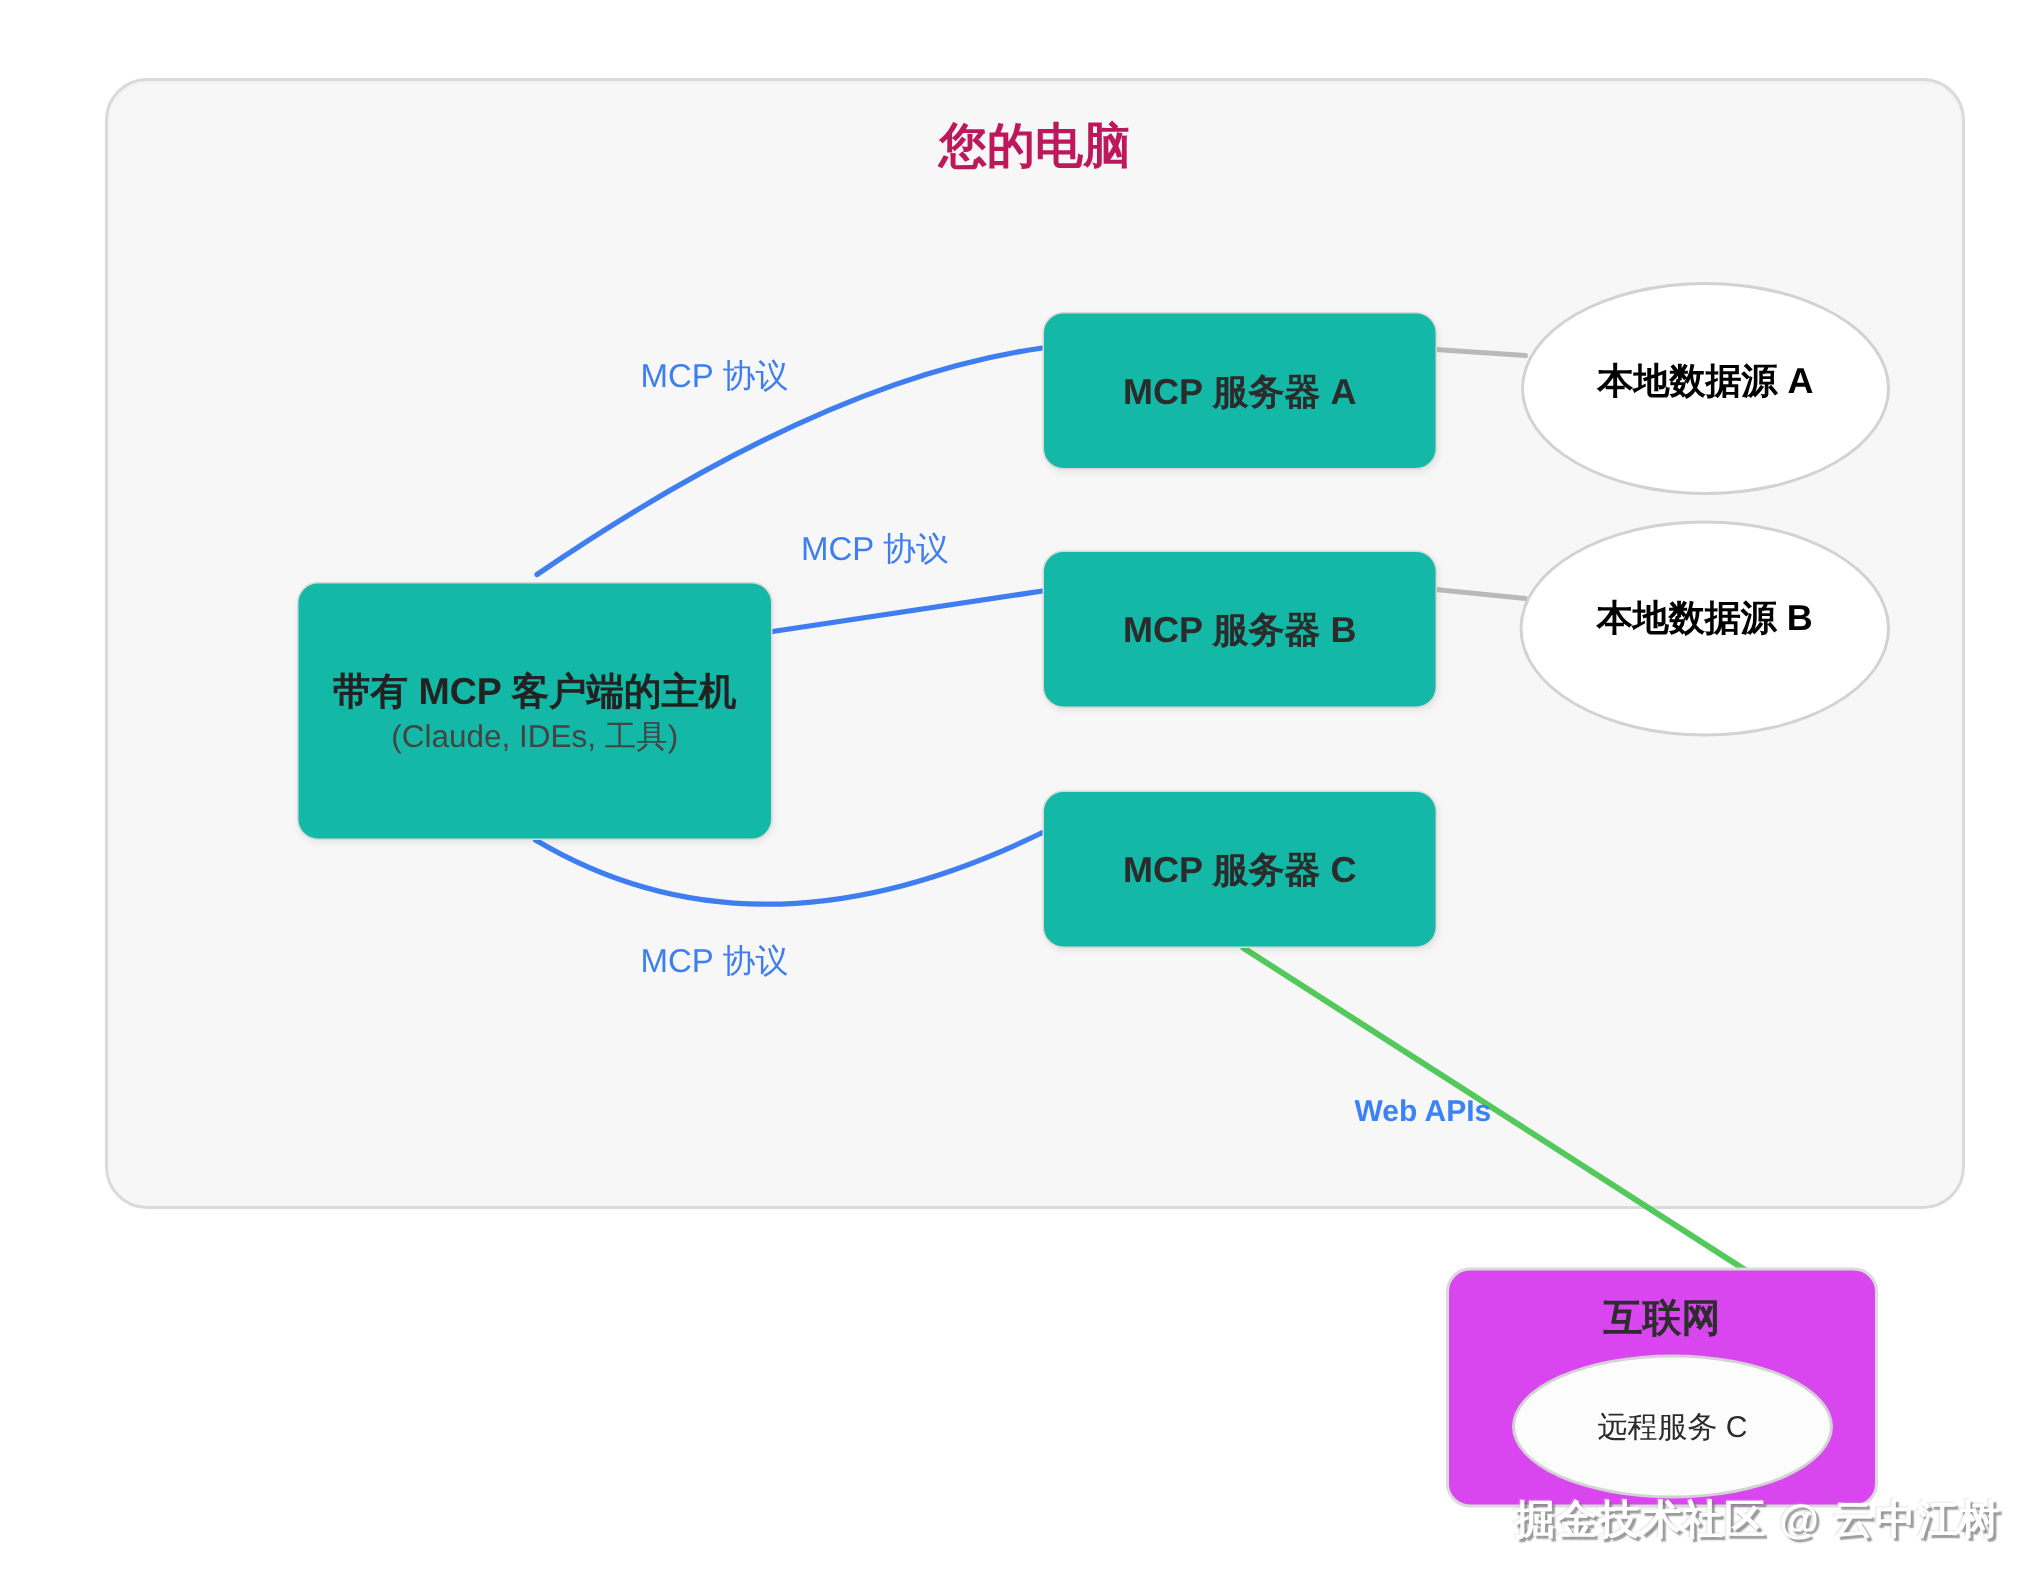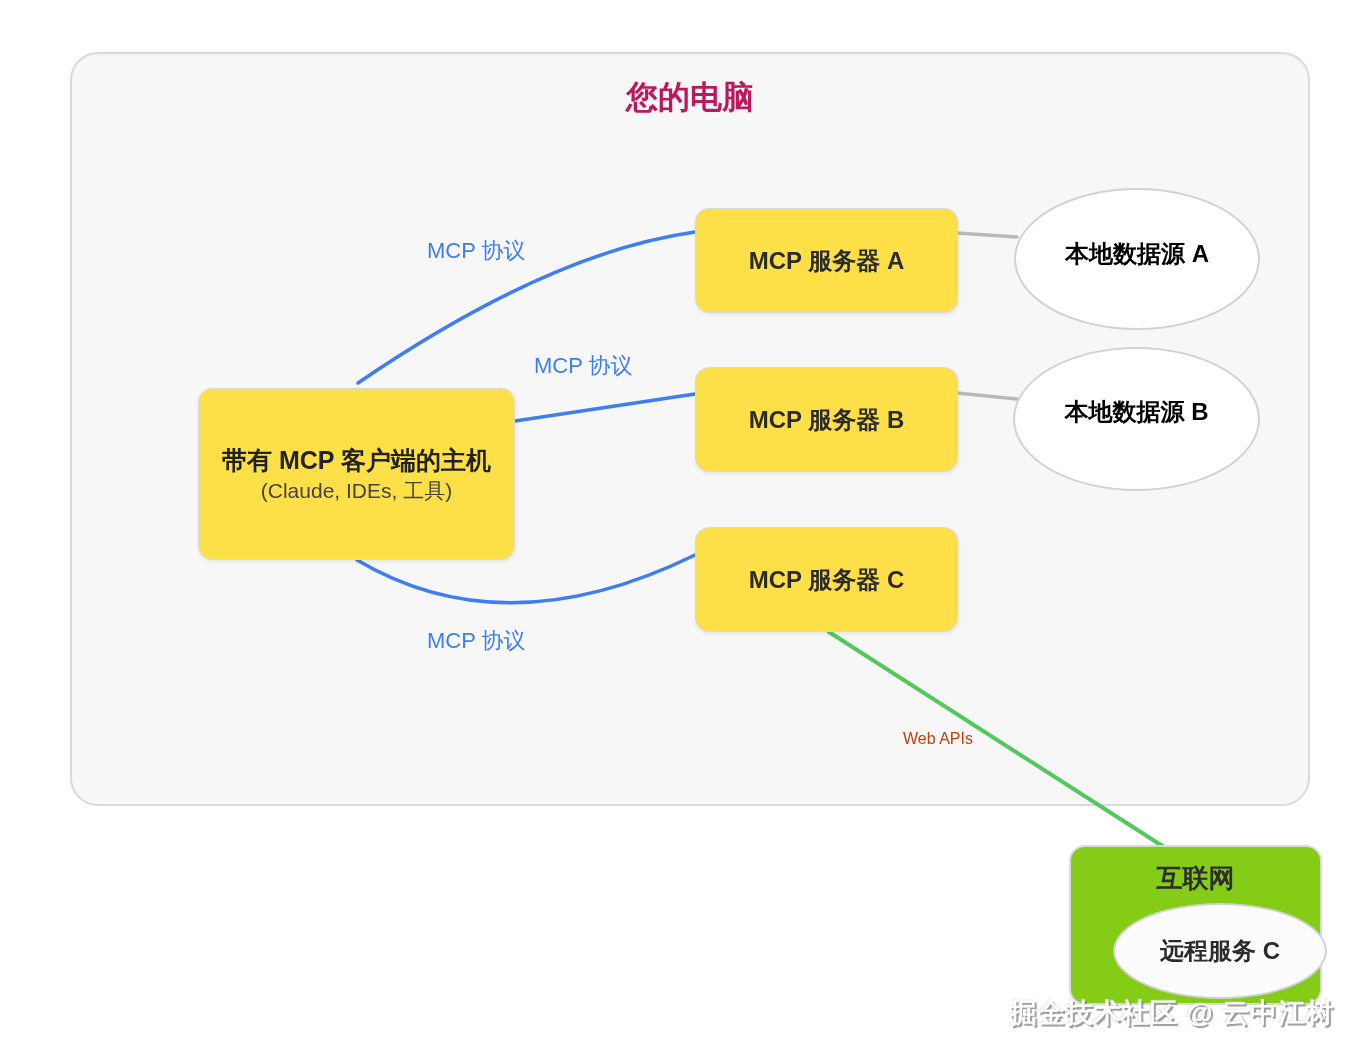--- a/index.html
+++ b/index.html
@@ -27,21 +27,21 @@
     font-size: 32px; font-weight: bold; color: #be185d;
     z-index: 4;
   }
 
   
   svg.wires { position: absolute; left: 0; top: 0; width: 1360px; height: 1052px; z-index: 2; }
 
   
   .card {
     position: absolute;
-    background: #fde047;
+    background: #14b8a6;
     border: 1.5px solid #d9d9d9;
     border-radius: 14px;
     box-shadow: 1px 2px 4px rgba(0,0,0,0.07);
     display: flex; flex-direction: column;
     align-items: center; justify-content: center;
     z-index: 3;
   }
   .host-card { left: 198px; top: 388px; width: 317px; height: 172px; justify-content: center; }
   .host-title { font-size: 25px; font-weight: bold; color: #222; }
   .host-subtitle { font-size: 21px; color: #444; margin-top: 0; }
@@ -64,49 +64,49 @@
   .ellipse-b { left: 1013px; top: 347px; width: 247px; height: 144px; padding-bottom: 14px; }
   .ellipse-label { font-size: 24px; font-weight: bold; color: #000000; }
 
   
   .edge-label {
     position: absolute; z-index: 4;
     font-size: 22px; font-weight: 500;
     white-space: nowrap;
   }
   .edge-blue { color: #3e7ef0; }
-  .edge-green { color: #c2410c; font-size: 16px; }
+  .edge-green { color: #3b82f6; font-size: 20px; font-weight: bold; }
   .lbl-1 { left: 427px; top: 236px; }
   .lbl-2 { left: 534px; top: 351px; }
   .lbl-3 { left: 427px; top: 626px; }
   .lbl-web { left: 903px; top: 730px; }
 
   
   .internet-box {
-    position: absolute; left: 1069px; top: 845px;
-    width: 253px; height: 160px;
-    background: #84cc16;
+    position: absolute; left: 964px; top: 845px;
+    width: 288px; height: 160px;
+    background: #d946ef;
     border: 2px solid #dadada;
     border-radius: 16px;
     z-index: 3;
   }
   .internet-title {
     margin-top: 14px;
     text-align: center;
     font-size: 26px; font-weight: bold; color: #2d2d2d;
   }
   .remote-ellipse {
     position: absolute; left: 42px; top: 56px;
     width: 214px; height: 96px;
     background: #fcfcfc;
     border: 2px solid #d2d2d2;
     border-radius: 50%;
     display: flex; align-items: center; justify-content: center;
   }
-  .remote-label { font-size: 24px; font-weight: bold; color: #2b2b2b; }
+  .remote-label { font-size: 20px; font-weight: normal; color: #2b2b2b; }
 
   
   .watermark {
     position: absolute; right: 26px; top: 995px;
     font-size: 27px; font-weight: bold;
     color: #ffffff;
     text-shadow: 2px 2px 1px rgba(120,120,120,0.75), -1px -1px 1px rgba(200,200,200,0.4);
     letter-spacing: 1px;
     z-index: 5;
   }

